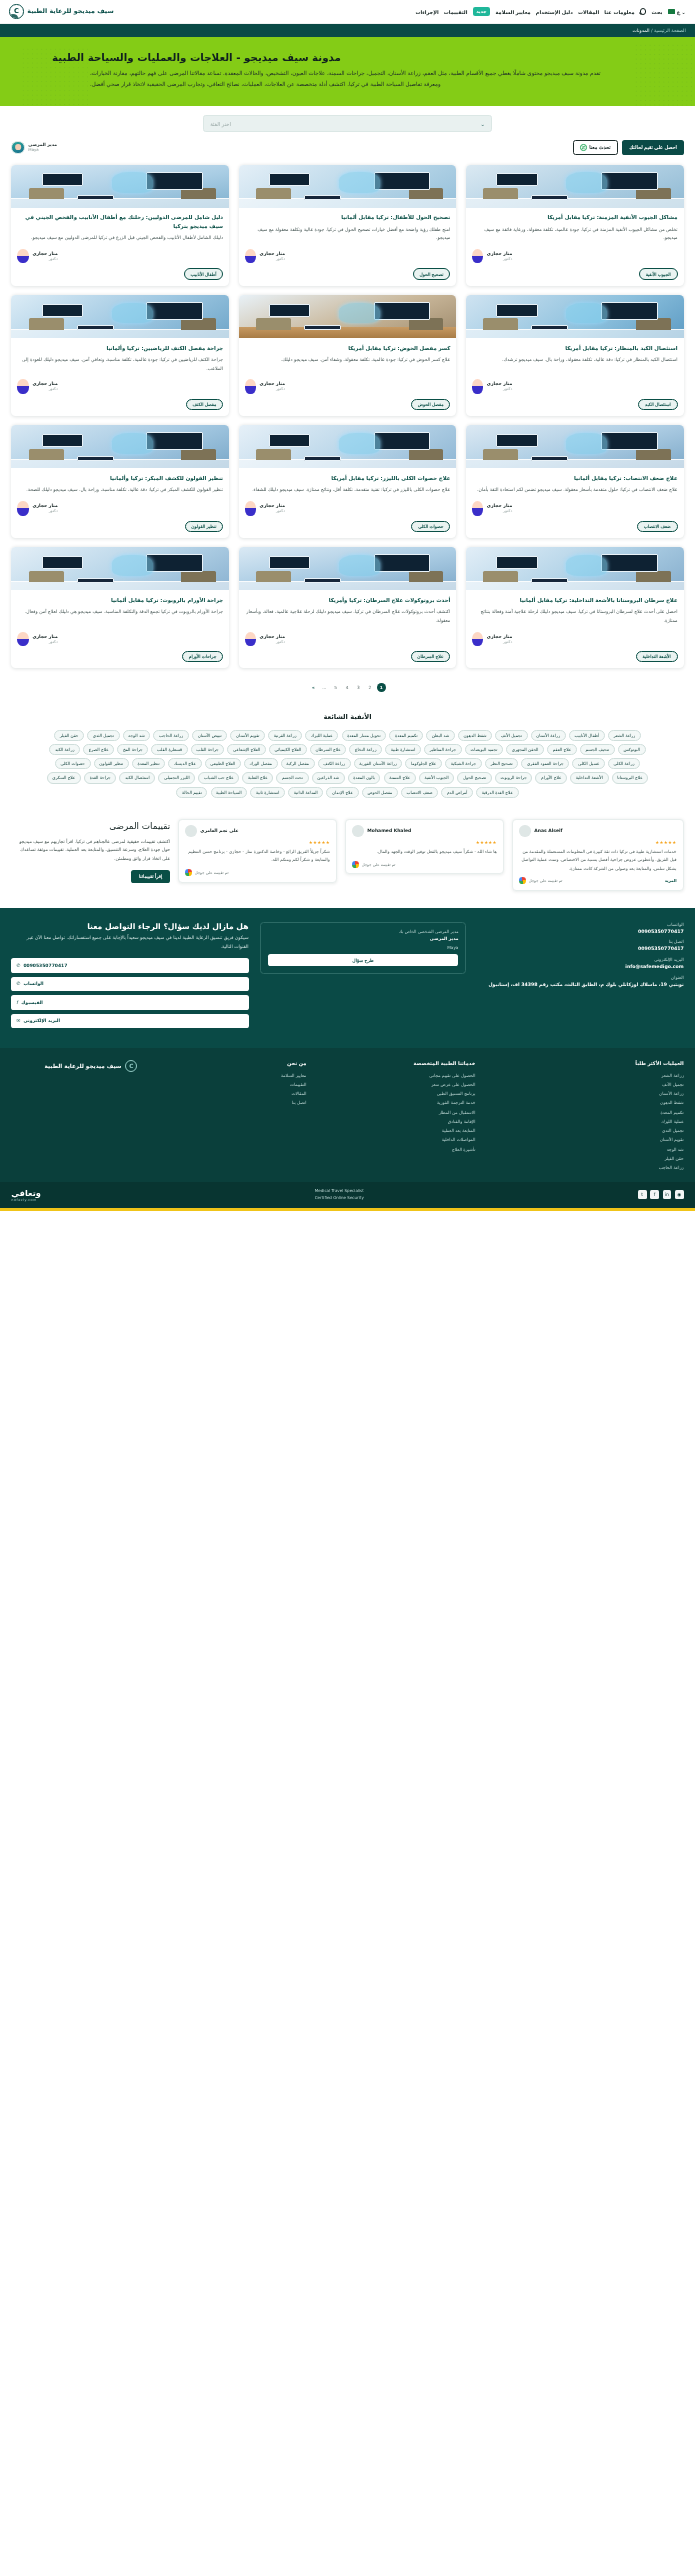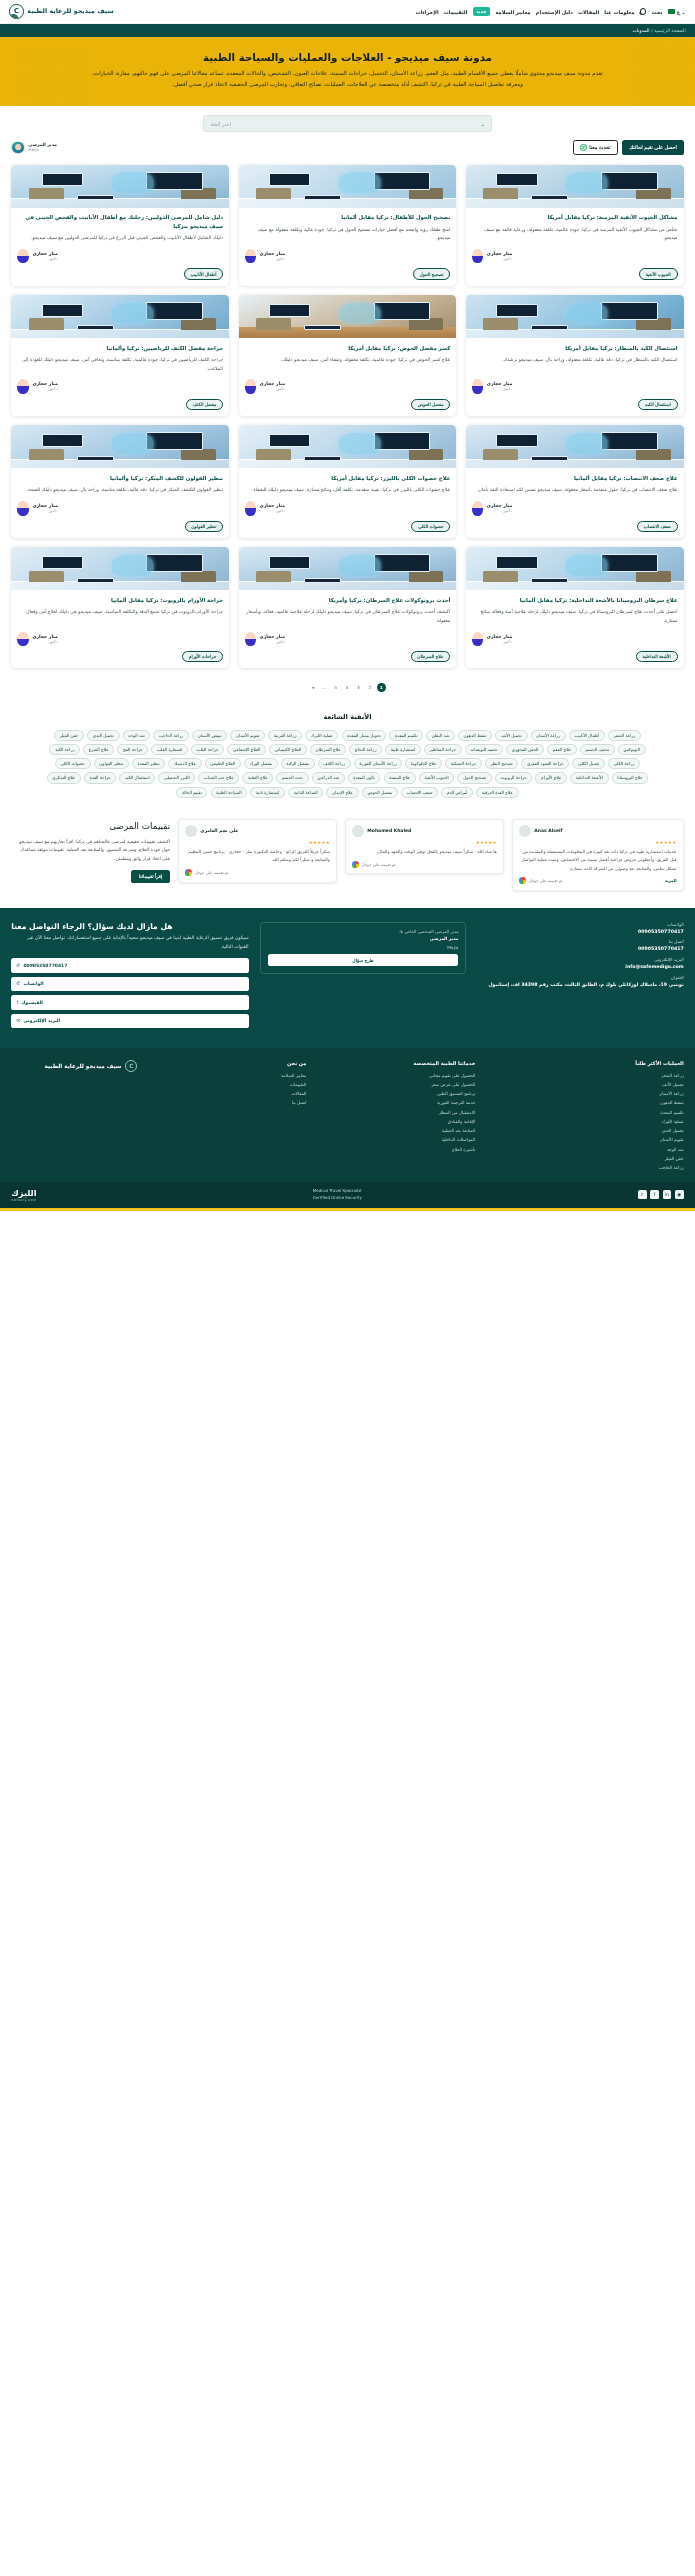--- a/index.html
+++ b/index.html
@@ -16,21 +16,21 @@
   .nav-right{display:flex;align-items:center;gap:5.2px}
   .search-ico{width:6.7px;height:6.7px;border:0.8px solid #11201f;border-radius:50%;position:relative;display:inline-block}
   .search-ico:after{content:"";position:absolute;width:2.6px;height:0.8px;background:#11201f;transform:rotate(45deg);left:-1.5px;bottom:0}
   .lang{display:flex;align-items:center;gap:1.5px;font-size:4.9px;color:#11201f;font-weight:bold}
   .flag{width:7.7px;height:5.7px;background:#15793f;border-radius:0.5px;display:inline-block}
   
   .crumbbar{background:#0a4a46;height:13.4px;display:flex;align-items:center;padding:0 9.3px}
   .crumb{color:#a8d5cf;font-size:4.6px}
   .crumb b{color:#ffffff;font-weight:normal}
   
-  .hero{background:#eab308;padding:13.4px 52px 15.5px;text-align:center;position:relative;overflow:hidden}
+  .hero{background:#84cc16;padding:13.4px 52px 15.5px;text-align:left;position:relative;overflow:hidden}
   .hero:before{content:"";position:absolute;right:-15.5px;top:5.2px;width:77px;height:67px;opacity:.09;
     background-image:radial-gradient(#0a4a46 0.6px,transparent 0.6px);background-size:4.6px 4.6px}
   .hero:after{content:"";position:absolute;left:20.6px;top:9.3px;width:67px;height:77px;opacity:.08;
     background-image:radial-gradient(#0a4a46 0.6px,transparent 0.6px);background-size:4.6px 4.6px}
   .hero h1{color:#10201f;font-size:10.3px;font-weight:bold;margin-bottom:5.7px;position:relative;z-index:2}
   .hero p{color:#1c2a29;font-size:5.5px;line-height:2.0;max-width:515px;margin:0 auto;position:relative;z-index:2}
   
   .filterwrap{background:#fff;padding:8.8px 9.3px 5.2px;display:flex;justify-content:center}
   .selectbox{width:289px;height:17.5px;background:#e9f1f0;border:0.5px solid #dbe7e5;border-radius:2.6px;display:flex;align-items:center;justify-content:space-between;padding:0 6.2px;cursor:pointer}
   .selectbox span{color:#9aa9a7;font-size:5.2px}
@@ -112,21 +112,21 @@
   .tc-more{font-size:4px;color:#0a4f46;font-weight:bold;cursor:pointer}
   
   .cta{background:#0a4a46;padding:13.4px 11.3px 15.5px;display:grid;grid-template-columns:1fr 1fr 1.15fr;gap:11.3px;align-items:start}
   .cta-left{color:#dfeceb}
   .cta-left .t{font-size:4.4px;margin-bottom:2.1px;color:#bcd6d3}
   .cta-left .v{font-size:4.7px;font-weight:bold;margin-bottom:5.7px;color:#fff}
   .cta-mid{background:#0a4a46;border:0.5px solid #2c6a65;border-radius:3.6px;padding:6.7px}
   .cta-mid .lbl{color:#bcd6d3;font-size:4.2px;margin-bottom:1.5px}
   .cta-mid .val{color:#fff;font-size:4.4px;font-weight:bold;margin-bottom:4.6px}
   .cta-ask{width:100%;background:#fff;color:#0a4a46;border:none;border-radius:2.6px;font-size:4.6px;font-weight:bold;padding:3.6px 0;cursor:pointer;margin-top:2.1px}
-  .cta-right h2{color:#fff;font-size:7.7px;font-weight:bold;margin-bottom:3.6px;text-align:left}
+  .cta-right h2{color:#fff;font-size:7.7px;font-weight:bold;margin-bottom:3.6px;text-align:right}
   .cta-right p{color:#cfe2e0;font-size:4.6px;line-height:1.9;margin-bottom:6.7px;text-align:right}
   .cta-field{background:#fff;border-radius:2.6px;height:14.4px;display:flex;align-items:center;padding:0 5.2px;margin-bottom:4.1px;gap:3.1px;flex-direction:row-reverse;justify-content:flex-start}
   .cta-field span{font-size:4.5px;color:#0a4a46;font-weight:bold}
   .cta-ic{font-size:4.6px;color:#0a4a46}
   
   .footer{background:#0a3f3b;padding:12.4px 11.3px 9.3px;display:grid;grid-template-columns:1.25fr 1fr 1fr .8fr;gap:11.3px}
   .f-brand{display:flex;align-items:center;gap:3.6px;margin-bottom:4.6px}
   .f-logo{width:12.4px;height:12.4px;border-radius:50%;border:1px solid #8fc7c1;display:flex;align-items:center;justify-content:center;color:#8fc7c1;font-size:5.7px;font-weight:bold}
   .f-bname{color:#fff;font-size:5.7px;font-weight:bold}
   .fcol h4{color:#ffffff;font-size:5px;font-weight:bold;margin-bottom:4.6px;text-align:right}
@@ -713,18 +713,18 @@
       <span class="soc">◉</span>
       <span class="soc">in</span>
       <span class="soc">f</span>
       <span class="soc">t</span>
     </div>
   <div class="fb-center">
     <div>Medical Travel Specialist</div>
     <div>Certified Online Security</div>
   </div>
   <div class="fb-logo">
-    <span>الليزك</span>
+    <span>وتعافي</span>
     <small>nofezly.com</small>
   </div>
 </div>
 <div class="ystrip"></div>
 
 
 </body></html>

